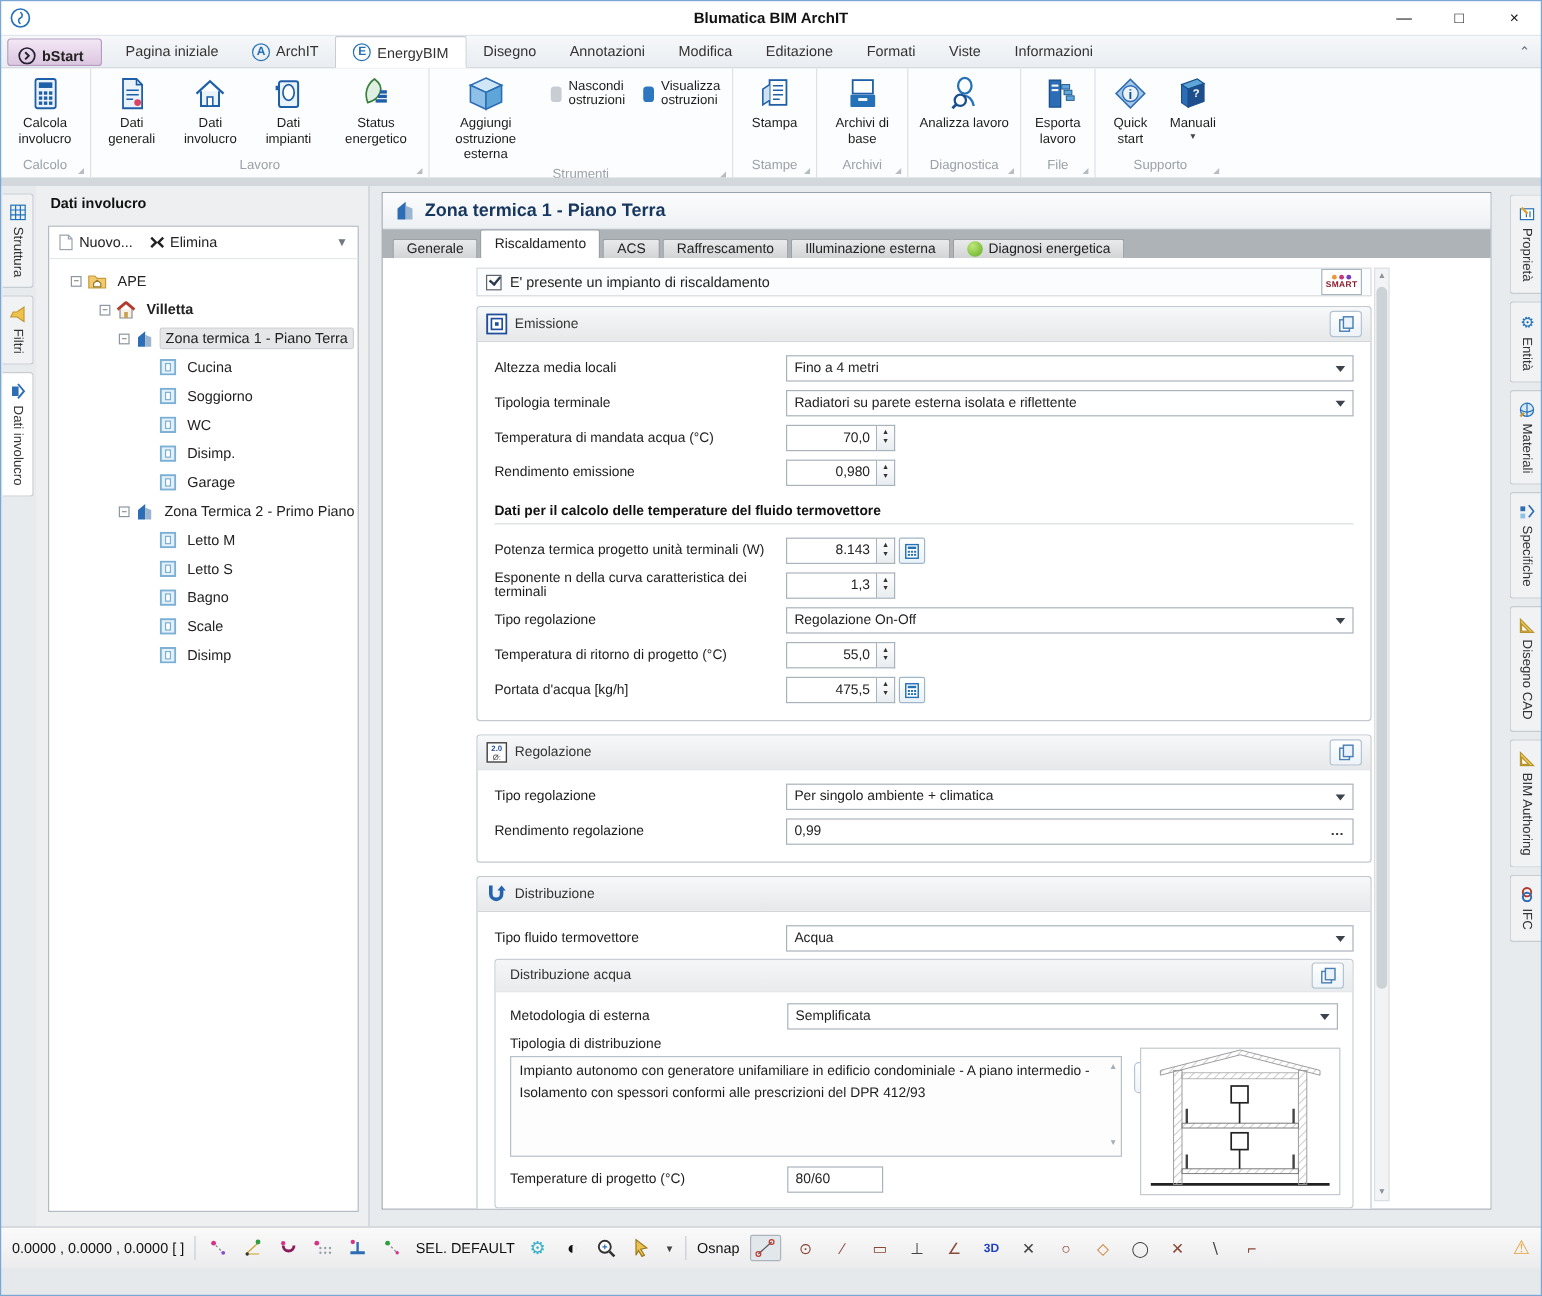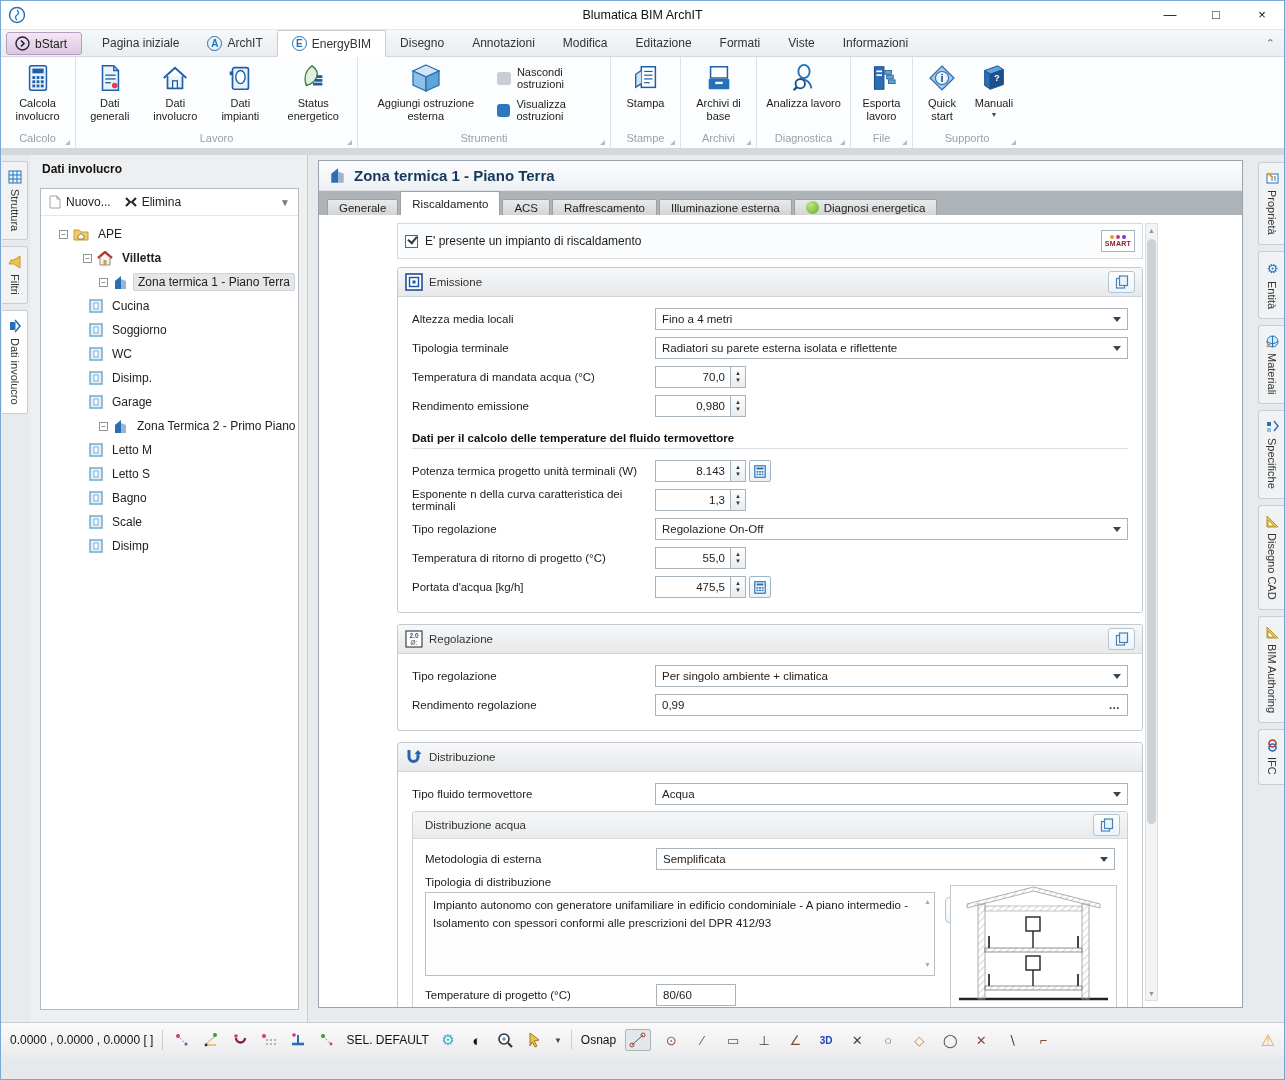--- a/index.html
+++ b/index.html
@@ -5,50 +5,50 @@
   *{box-sizing:border-box;margin:0;padding:0}
   html,body{width:1285px;height:1080px}
   body{position:relative;font-family:"Liberation Sans",sans-serif;font-size:12px;color:#222;
        background:#e8ebee;overflow:hidden}
   #frame{position:absolute;inset:0;border:1px solid #7aa7d4;pointer-events:none;z-index:99}
 
   
   #titlebar{position:absolute;top:0;left:0;right:0;height:30px;background:#fff;
             border-bottom:1px solid #e2e6ea;display:flex;align-items:center}
   #appicon{width:18px;height:18px;margin-left:8px}
-  #wintitle{position:absolute;left:0;right:0;text-align:center;font-weight:normal;font-size:12.5px;color:#111}
+  #wintitle{position:absolute;left:0;right:0;text-align:center;font-weight:bold;font-size:12.5px;color:#111}
   .winbtns{margin-left:auto;display:flex;z-index:2}
   .winbtn{width:46px;height:29px;display:flex;align-items:center;justify-content:center;
           font-size:13px;color:#111;cursor:default}
 
   
   #tabrow{position:absolute;top:30px;left:0;right:0;height:27px;
           background:linear-gradient(#f6f8fa,#e9edf1);border-bottom:1px solid #d2d7dc;
           display:flex;align-items:stretch}
-  #bstart{display:flex;align-items:center;gap:5px;margin:2px 6px 1px 6px;padding:0 14px 0 8px;
+  #bstart{display:flex;align-items:flex-end;gap:5px;margin:2px 6px 1px 6px;padding:0 14px 0 8px;
           background:linear-gradient(#f3e7f5,#dcc6e0);border:1px solid #b79cc1;border-radius:3px;
-          font-weight:normal;color:#222}
+          font-weight:bold;color:#222}
   .rtab{display:flex;align-items:center;gap:5px;padding:0 14px;color:#333;font-size:12px}
   .rtab.active{background:#fff;border:1px solid #c8cdd2;border-bottom:1px solid #fff;
                border-radius:2px 2px 0 0;margin-bottom:-1px}
   .badge{width:15px;height:15px;border:1.5px solid #2471b8;border-radius:50%;color:#2471b8;
          font-size:10px;font-weight:bold;display:flex;align-items:center;justify-content:center}
   #ribcollapse{margin-left:auto;margin-right:10px;align-self:center;color:#6b7publique278;color:#6b7280;font-size:11px}
 
   
   #ribbon{position:absolute;top:57px;left:0;right:0;height:91px;background:#fcfdfe;display:flex}
   .rgroup{display:flex;flex-direction:column;border-right:1px solid #dde2e7;padding:3px 3px 0 3px}
   .rbtns{flex:1;display:flex;align-items:flex-start;justify-content:center;gap:2px}
   .rbtn{display:flex;flex-direction:column;align-items:center;padding:2px 5px;font-size:11px;
         color:#1c1c1c;text-align:center;line-height:1.2;min-width:58px}
   .rbtn svg{margin-bottom:3px}
   .glabel{height:16px;font-size:11px;color:#9aa1a8;text-align:center;position:relative;padding:0 10px}
   .gcorner{position:absolute;right:2px;bottom:3px;width:0;height:0;
            border-left:5px solid transparent;border-bottom:5px solid #b6bcc2}
-  .smallcol{display:flex;flex-direction:column;justify-content:flex-start;gap:8px;padding:6px 4px}
+  .smallcol{display:flex;flex-direction:row;justify-content:flex-start;gap:8px;padding:6px 4px}
   .sbtn{display:flex;align-items:center;gap:6px;font-size:11px;color:#1c1c1c}
   .sq16{width:16px;height:13px;border-radius:3px}
 
   #midstrip{position:absolute;top:148px;left:0;right:0;height:7px;background:#d3d8dd}
 
   
   #lefttabs{position:absolute;left:0;top:155px;width:30px;bottom:58px}
   .vtab{writing-mode:vertical-rl;display:flex;align-items:center;gap:5px;padding:8px 0;
         background:#f0f2f4;border:1px solid #c8cdd2;border-left:none;border-radius:0 3px 3px 0;
         margin:6px 0 6px 2px;width:26px;font-size:11px;color:#333}
@@ -65,21 +65,21 @@
              border-bottom:1px solid #e4e8ec}
   .ttool{display:flex;align-items:center;gap:5px;font-size:12px;color:#222}
   #treedrop{margin-left:auto;color:#707882;font-size:10px}
   .trow{display:flex;align-items:center;height:24px;font-size:12px;white-space:nowrap}
   .trow .exp{width:9px;height:9px;border:1px solid #8b96a0;background:#fff;font-size:8px;
              line-height:7px;text-align:center;color:#444;margin-right:5px;flex:none}
   .trow .ticon{margin-right:5px;flex:none;display:flex}
   .tlabel{padding:1px 4px;border-radius:2px}
   .trow.sel .tlabel{background:#e4e6e8;border:1px solid #cfd3d7}
   .trow.bold .tlabel{font-weight:bold}
-  .l0{padding-left:18px}.l1{padding-left:42px}.l2{padding-left:58px}.l3{padding-left:48px}
+  .l0{padding-left:18px}.l1{padding-left:42px}.l2{padding-left:58px}.l3{padding-left:92px}
 
   
   #mainpanel{position:absolute;left:318px;top:160px;width:925px;height:848px;background:#fff;
              border:1px solid #9aa2ab}
   #mp-head{height:30px;display:flex;align-items:center;gap:8px;padding:0 10px;
            background:linear-gradient(#fbfcfd,#eef1f4);border-bottom:1px solid #e0e4e8}
   #mp-title{font-weight:bold;font-size:15px;color:#17375e}
   #mp-tabs{height:24px;background:#aeb3b8;display:flex;align-items:flex-end;padding-left:8px}
   .mtab{height:16px;padding:0 11px;display:flex;align-items:center;gap:5px;font-size:11.5px;
         background:linear-gradient(#e9eaeb,#d2d4d6);border:1px solid #9aa0a6;border-bottom:none;
@@ -92,21 +92,21 @@
   .w746{width:746px}
 
   
   #vscroll{position:absolute;right:84px;top:62px;bottom:6px;width:13px;background:#f2f3f4;
            border:1px solid #dcdfe2;display:flex;flex-direction:column;align-items:center}
   #vscroll .sarr{font-size:7px;color:#8a929a;height:13px;line-height:13px}
   #vthumb{width:9px;flex:0 0 585px;margin-top:2px;background:#cdd2d7;border-radius:5px}
   #vspace{flex:1}
 
   
-  .chkrow{height:36px;border:1px solid #d6dade;background:#fbfcfd;display:flex;align-items:center;
+  .chkrow{height:24px;border:1px solid #d6dade;background:#fbfcfd;display:flex;align-items:center;
           gap:7px;padding:4px 7px;margin-bottom:8px;position:relative}
   .chk{width:13px;height:13px;border:1px solid #5a6570;background:#fff;position:relative;flex:none}
   .chk::after{content:"";position:absolute;left:2px;top:0px;width:7px;height:4px;
               border-left:2px solid #2d3b4e;border-bottom:2px solid #2d3b4e;transform:rotate(-50deg)}
   .smartbtn{margin-left:auto;width:34px;height:22px;border:1px solid #aab4bd;background:#fff;
             display:flex;flex-direction:column;align-items:center;justify-content:center;line-height:1}
   .smartbtn .dots{display:flex;gap:2px;margin-bottom:1px}
   .smartbtn .dots i{width:4px;height:4px;border-radius:50%}
   .smarttxt{font-size:7px;font-weight:bold;color:#8a1d2c;letter-spacing:.3px}
 

